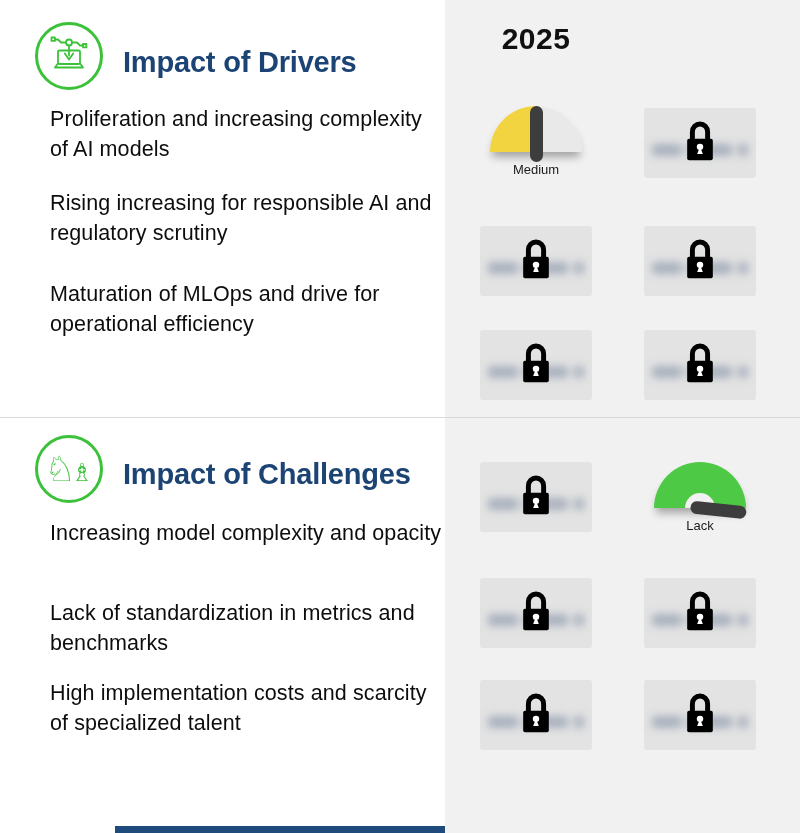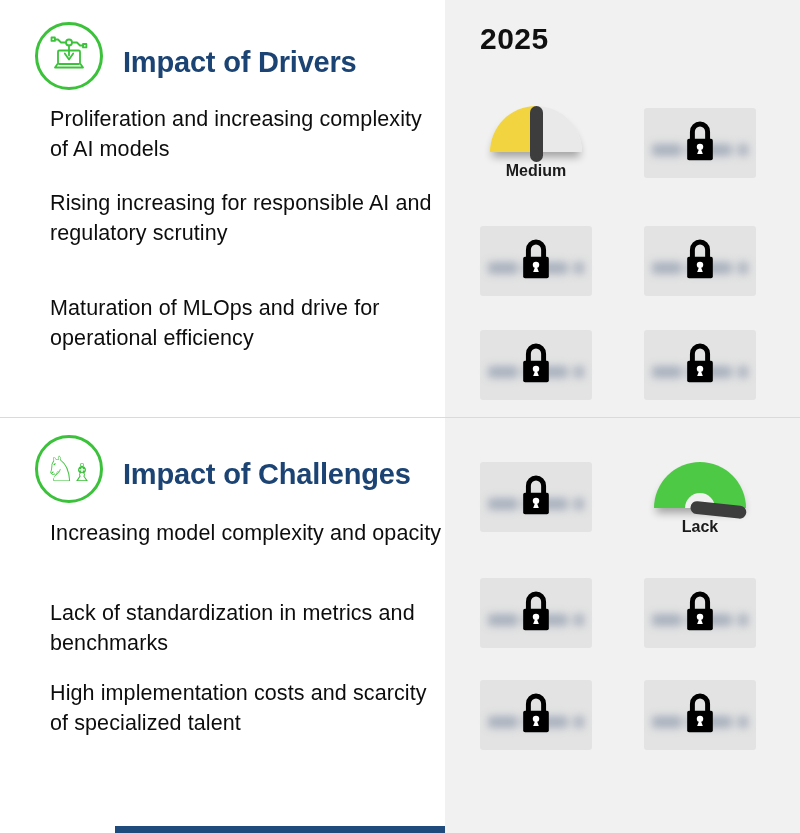--- a/index.html
+++ b/index.html
@@ -2,21 +2,21 @@
 <html style="--accent-green: #3cc13b; --title-navy: #1b4373; --panel-gray: #f1f1f1; --tile-gray: #e3e3e3; --medium-fill: #f2d340; --gauge-track: #e9e9e9; --high-fill: #4ec946; --needle: #3d3d3d; --text-dark: #0d0d0d; --divider: #dadada; --blur-smudge: #9aa4b4; --bottom-bar-blue: #1e4b7c;"><head>
 <meta charset="utf-8">
 <style>
   html,body{margin:0;padding:0;background:#fff;}
   .stage{
     position:relative;width:800px;height:833px;overflow:hidden;
     font-family:"Liberation Sans",sans-serif;background:#fff;
   }
   .panel-bg{position:absolute;left:445px;top:0;width:355px;height:833px;background:var(--panel-gray);}
   .year{
-    position:absolute;top:22px;width:112px;
+    position:absolute;top:22px;width:112px;text-align:center;
     font-size:30px;font-weight:700;color:#101010;letter-spacing:.5px;
   }
   .y2025{left:480px;}
   .y2029{left:644px;}
 
   .icon-circle{
     position:absolute;width:68px;height:68px;border:3.5px solid var(--accent-green);
     border-radius:50%;box-sizing:border-box;display:flex;align-items:center;justify-content:center;
     color:var(--accent-green);background:#fff;
   }
@@ -62,21 +62,21 @@
   }
   .needle{
     position:absolute;left:50%;bottom:-10px;margin-left:-6.5px;width:13px;height:56px;
     border-radius:8px;background:var(--needle);z-index:2;
     transform-origin:50% calc(100% - 10px);
   }
   .arc.medium .needle{transform:rotate(0deg);}
   .arc.high .needle{transform:rotate(96deg);}
   .glabel{
     position:absolute;left:0;top:58px;width:100%;text-align:center;
-    font-size:16px;color:#1b1b1b;font-weight:700;
+    font-size:13px;color:#1b1b1b;font-weight:400;
   }
 
   .bottom-bar{position:absolute;left:115px;top:826px;width:330px;height:7px;background:var(--bottom-bar-blue);}
 </style>
 </head>
 <body>
 
 <div class="stage">
 
   <div class="panel-bg"></div>
@@ -93,21 +93,21 @@
       <path d="M22 11.5 V21.5"></path>
       <path d="M17.8 19.5 L22 25.5 L26.2 19.5"></path>
       <rect x="11" y="16.5" width="22" height="13.5" rx="1.2"></rect>
       <path d="M10.5 30 L8 33.5 H36 L33.5 30"></path>
     </svg>
   </div>
   <h2 class="sec-title" style="left:115px;top:38px">Impact of Drivers</h2>
 
   <div class="row-label" style="left:50px;top:104px">Proliferation and increasing complexity of AI models</div>
   <div class="row-label" style="left:50px;top:188px">Rising increasing for responsible AI and regulatory scrutiny</div>
-  <div class="row-label" style="left:50px;top:293px">Maturation of MLOps and drive for operational efficiency</div>
+  <div class="row-label" style="left:50px;top:279px">Maturation of MLOps and drive for operational efficiency</div>
 
   <div class="cell gauge" style="left:480px;top:104px">
       <div class="arc medium">
         <div class="needle"></div>
       </div>
       <div class="glabel">Medium</div>
     </div>
   <div class="cell locked" style="left:644px;top:108px">
       <div class="blurline">
         <i></i>

